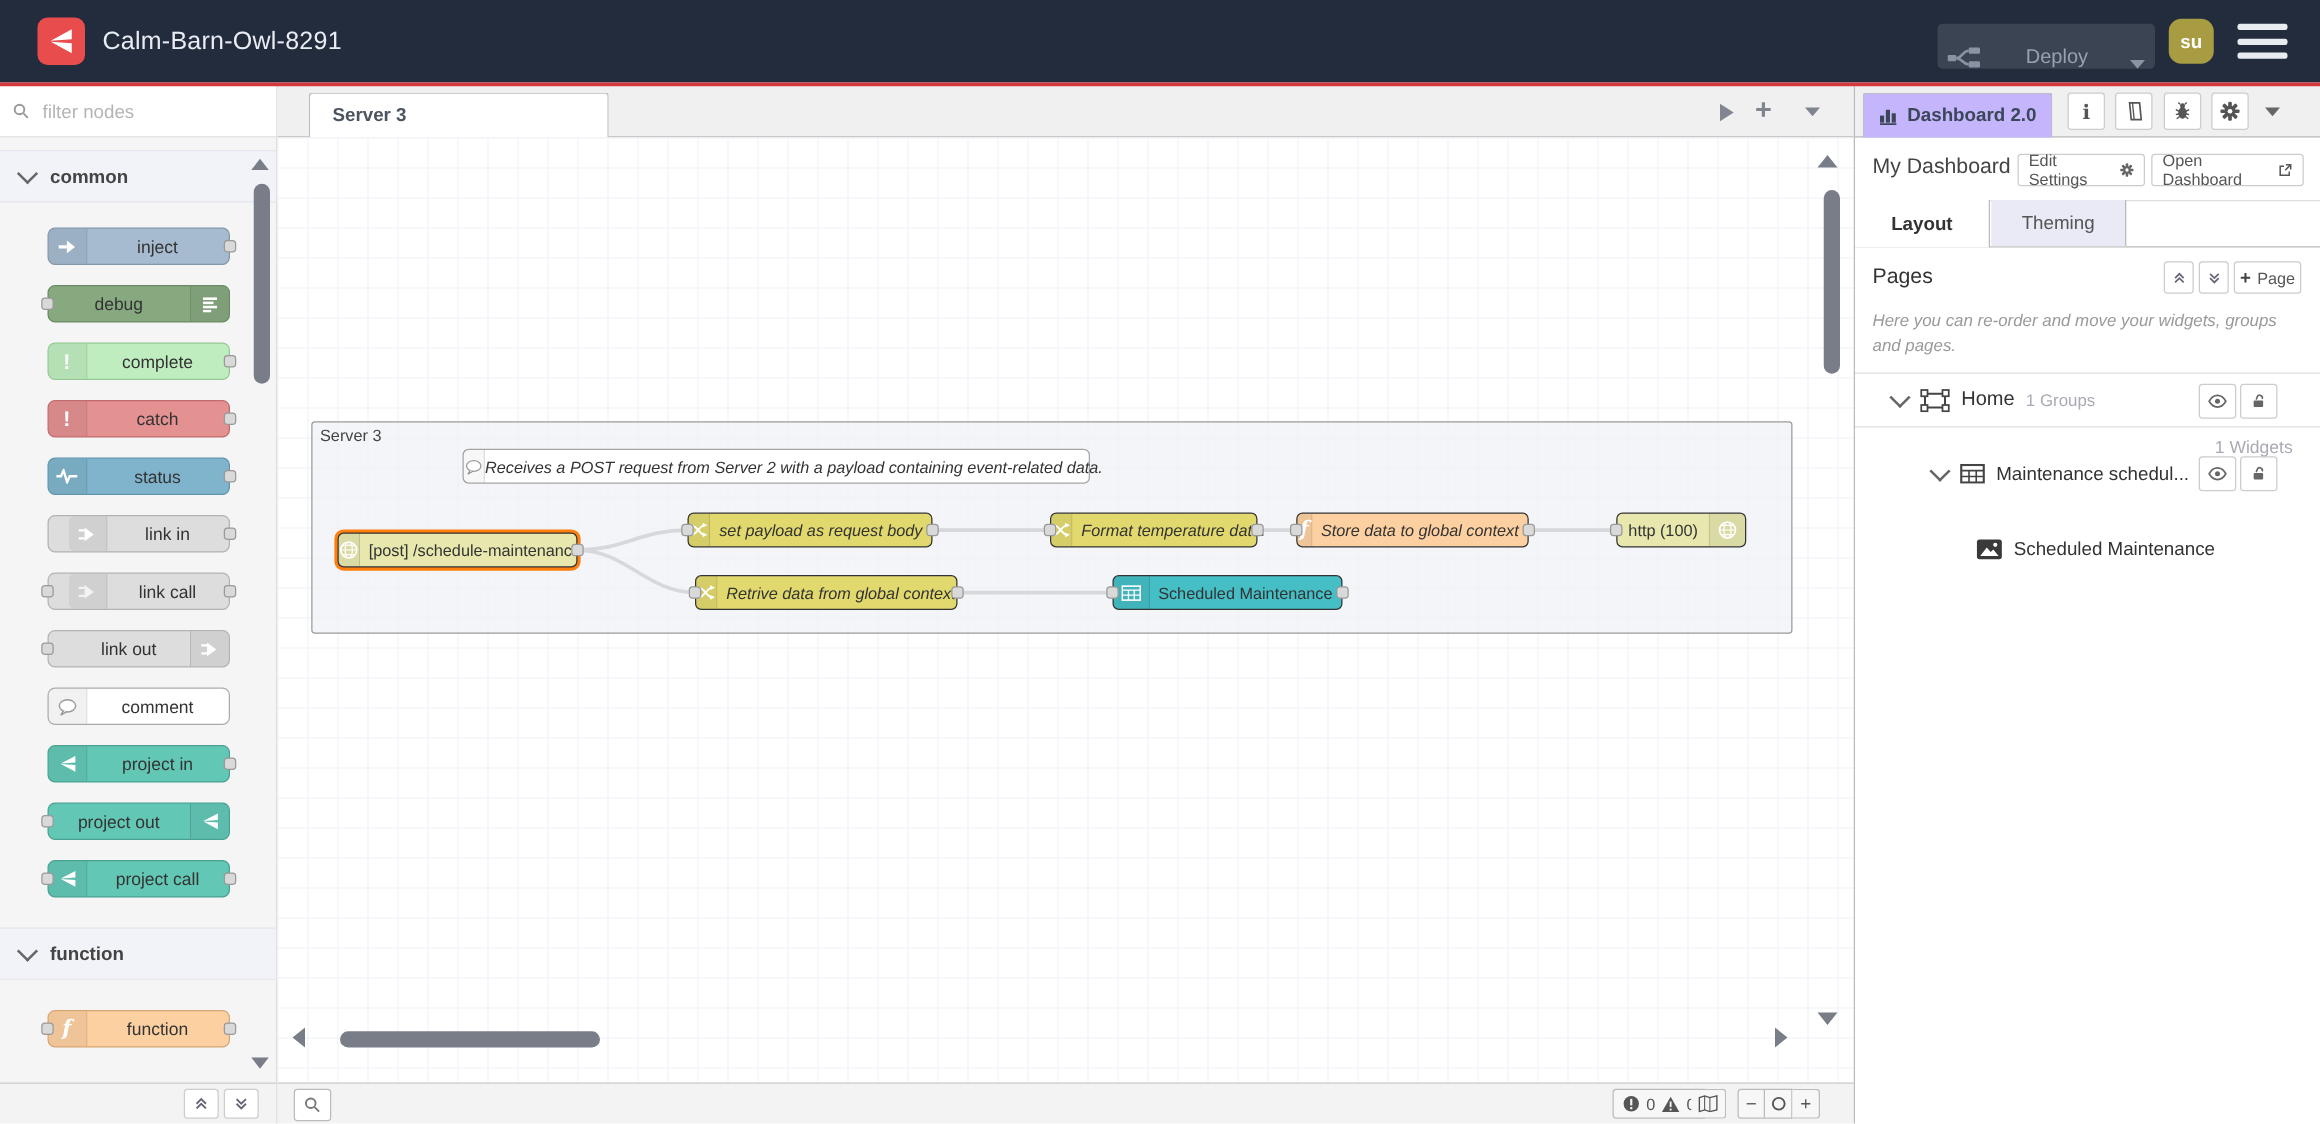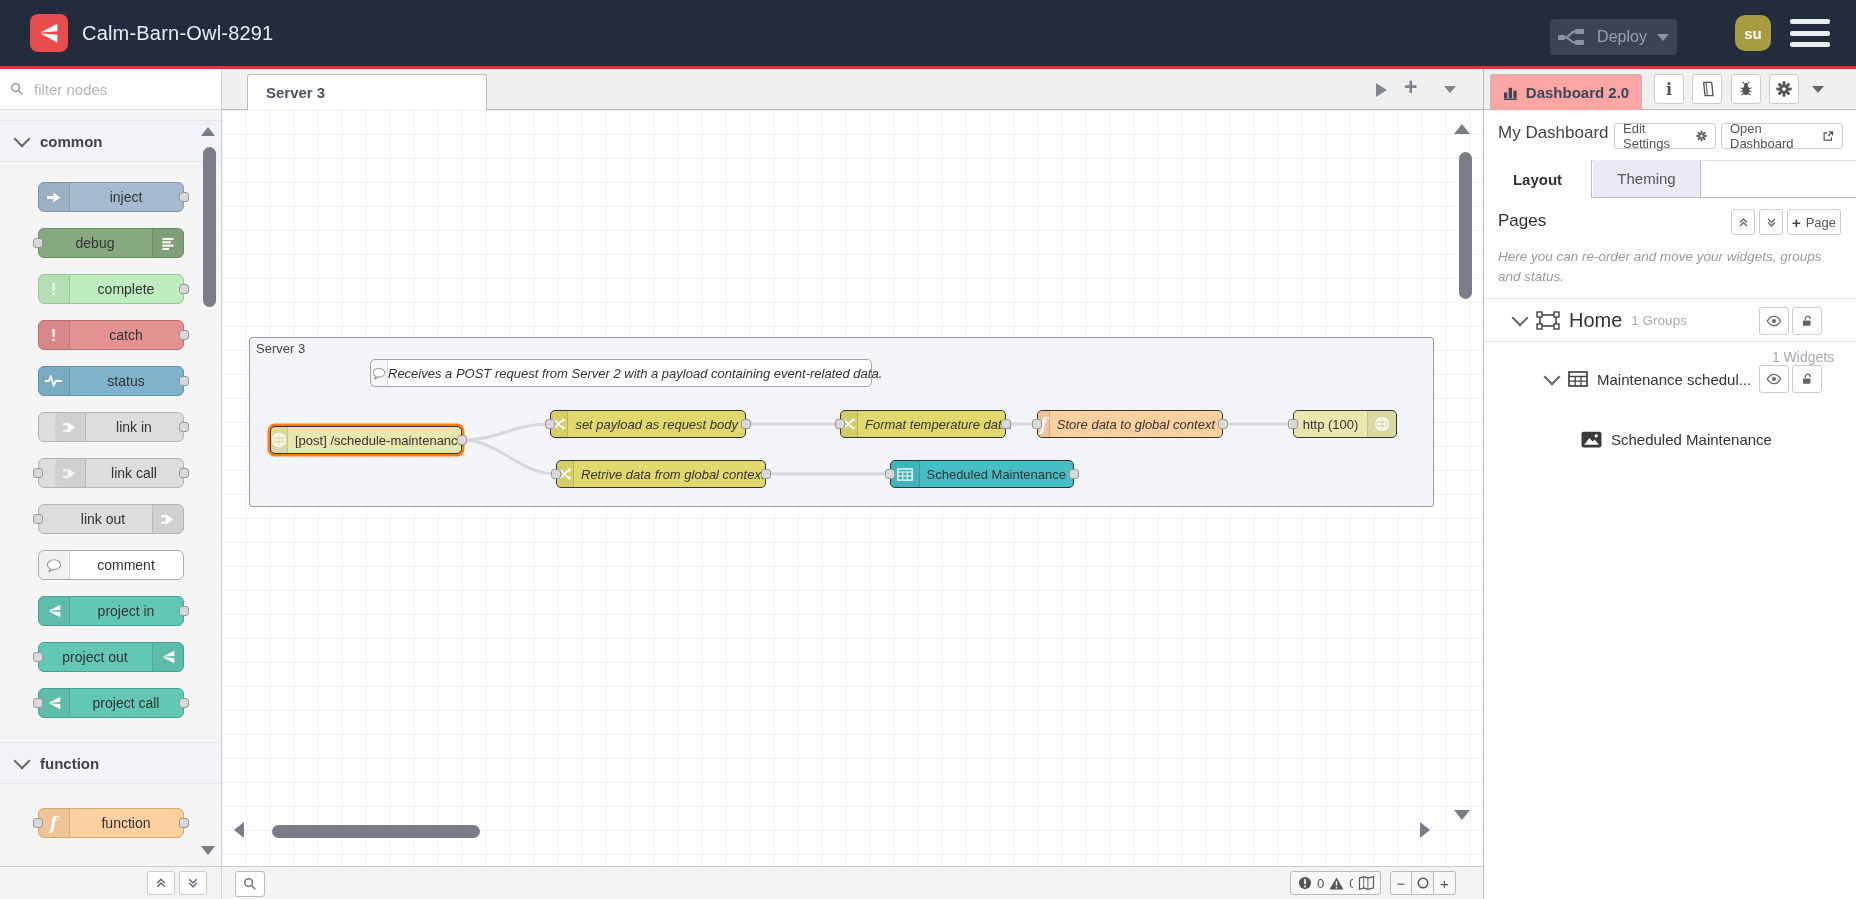--- a/index.html
+++ b/index.html
@@ -2,21 +2,21 @@
 <html><head>
 <meta charset="utf-8">
 <style>
   html,body{margin:0;padding:0;background:#fff;font-family:"Liberation Sans",sans-serif;}
   #app{position:relative;width:1856px;height:899px;overflow:hidden;background:#fff;}
   
   #header{position:absolute;left:0;top:0;width:100%;height:66px;background:#222c3d;}
   #redline{position:absolute;left:0;top:66px;width:100%;height:3px;background:#d6383e;z-index:30;}
   .logo{position:absolute;left:30px;top:14px;width:38px;height:38px;border-radius:8px;background:#e84c4c;display:flex;align-items:center;justify-content:center;}
   .apptitle{position:absolute;left:82px;top:0;height:66px;display:flex;align-items:center;color:#e9edf3;font-size:20px;letter-spacing:.2px;}
-  .deploy-btn{position:absolute;left:1550px;top:19px;width:127px;height:36px;background:#3a4453;border-radius:4px;display:flex;align-items:center;padding:0 8px;box-sizing:border-box;}
+  .deploy-btn{position:absolute;left:1550px;top:19px;width:174px;height:36px;background:#3a4453;border-radius:4px;display:flex;align-items:flex-end;padding:0 8px;box-sizing:border-box;}
   .deploy-btn .dlabel{color:#98a1af;font-size:16px;margin-left:9px;flex:1;text-align:center;}
   .deploy-caret{width:0;height:0;border-left:6px solid transparent;border-right:6px solid transparent;border-top:7px solid #8a93a3;margin-left:6px;}
   .avatar{position:absolute;left:1735px;top:15px;width:36px;height:36px;border-radius:10px;background:#a89c42;color:#fff;display:flex;align-items:center;justify-content:center;font-size:15px;font-weight:bold;}
   .burger{position:absolute;left:1790px;top:19px;width:40px;height:28px;display:flex;flex-direction:column;justify-content:space-between;cursor:pointer;}
   .burger i{display:block;height:5px;border-radius:2px;background:#e8ebf0;}
   
   #palette{position:absolute;left:0;top:69px;width:222px;bottom:0;background:#f5f5f5;border-right:1px solid #d3d3d3;box-sizing:border-box;}
   .psearch{height:40px;background:#fff;border-bottom:1px solid #ddd;display:flex;align-items:center;padding:0 10px;}
   .psearch input{border:none;outline:none;font-size:15px;color:#555;margin-left:8px;width:160px;background:transparent;font-family:inherit;}
   .psearch input::placeholder{color:#b5b5b5;}
@@ -80,36 +80,36 @@
   .wf-search{position:absolute;left:13px;top:4px;width:28px;height:24px;background:#fff;border:1px solid #bbb;border-radius:3px;display:flex;align-items:center;justify-content:center;cursor:pointer;}
   .wf-status{position:absolute;left:1068px;top:4px;height:24px;display:flex;align-items:center;gap:5px;border:1px solid #bbb;border-radius:3px 0 0 3px;background:#f7f7f7;padding:0 7px;font-size:13px;color:#555;box-sizing:border-box;}
   .wf-map{position:absolute;left:1131px;top:4px;width:28px;height:24px;border:1px solid #bbb;border-left:none;border-radius:0 3px 3px 0;background:#f7f7f7;display:flex;align-items:center;justify-content:center;cursor:pointer;box-sizing:border-box;}
   .wf-zoom{position:absolute;left:1168px;top:4px;height:24px;display:flex;}
   .wf-zoom .zbtn{width:22px;height:24px;border:1px solid #bbb;border-left:none;background:#f7f7f7;display:flex;align-items:center;justify-content:center;font-size:15px;color:#555;cursor:pointer;box-sizing:border-box;}
   .wf-zoom .zbtn:first-child{border-left:1px solid #bbb;border-radius:3px 0 0 3px;}
   .wf-zoom .zbtn:last-child{border-radius:0 3px 3px 0;}
   
   #sidebar{position:absolute;left:1483px;top:69px;right:0;bottom:0;background:#fff;border-left:1px solid #bbb;box-sizing:border-box;}
   #sb-tabbar{position:absolute;left:0;top:0;right:0;height:41px;background:#f0f0f0;border-bottom:1px solid #bbb;box-sizing:border-box;}
-  .sb-tab{position:absolute;left:6px;top:5px;width:152px;height:36px;background:#fca5a5;border:1px solid #bbb;border-bottom:none;border-radius:3px 3px 0 0;display:flex;align-items:center;justify-content:center;gap:6px;font-size:15px;font-weight:bold;color:#3b4659;box-sizing:border-box;}
+  .sb-tab{position:absolute;left:6px;top:5px;width:152px;height:36px;background:#c4b5fd;border:1px solid #bbb;border-bottom:none;border-radius:3px 3px 0 0;display:flex;align-items:center;justify-content:center;gap:6px;font-size:15px;font-weight:bold;color:#3b4659;box-sizing:border-box;}
   .sb-iconbtn{position:absolute;top:5px;width:30px;height:30px;background:#fff;border:1px solid #ccc;border-radius:3px;display:flex;align-items:center;justify-content:center;cursor:pointer;box-sizing:border-box;}
   .sb-caret{position:absolute;left:328px;top:17px;width:0;height:0;border-left:6px solid transparent;border-right:6px solid transparent;border-top:7px solid #666;cursor:pointer;}
   .sb-dash{position:absolute;left:0;right:0;top:41px;height:50px;border-bottom:1px solid #ddd;}
   .sb-dash .dname{position:absolute;left:14px;top:13px;font-size:17px;color:#444;}
   .sb-btn{position:absolute;height:26px;background:#fff;border:1px solid #ccc;border-radius:3px;display:flex;align-items:center;justify-content:center;gap:5px;font-size:13px;color:#555;cursor:pointer;box-sizing:border-box;padding:0 8px;}
   .sb-tabs2{position:absolute;left:0;right:0;top:91px;height:38px;border-bottom:1px solid #bbb;box-sizing:border-box;}
   .lay-tab{position:absolute;left:0;top:0;width:108px;height:38px;background:#fff;border-right:1px solid #bbb;display:flex;align-items:center;justify-content:center;font-size:15px;font-weight:bold;color:#333;box-sizing:border-box;}
   .theme-tab{position:absolute;left:109px;top:0;width:108px;height:37px;background:#e9eaf5;border-right:1px solid #bbb;display:flex;align-items:center;justify-content:center;font-size:15px;color:#555;box-sizing:border-box;cursor:pointer;}
   .pages-row{position:absolute;left:0;right:0;top:138px;height:32px;}
   .pages-row .ptitle{position:absolute;left:14px;top:4px;font-size:17px;font-weight:normal;color:#333;}
   .help-text{position:absolute;left:14px;top:178px;width:332px;font-size:13.5px;font-style:italic;color:#9a9a9a;line-height:20px;}
   .tree-page-row{position:absolute;left:0;right:0;top:229px;height:44px;border-top:1px solid #ddd;border-bottom:1px solid #ddd;display:flex;align-items:center;padding-left:30px;box-sizing:border-box;background:#fff;}
   .tree-group-row{position:absolute;left:0;right:0;top:291px;height:38px;display:flex;align-items:center;padding-left:62px;box-sizing:border-box;}
   .tree-widget-row{position:absolute;left:0;right:0;top:352px;height:36px;display:flex;align-items:center;padding-left:97px;box-sizing:border-box;}
-  .tlabel{font-size:20px;color:#333;margin-left:9px;}
+  .tlabel{font-size:16px;color:#333;margin-left:9px;}
   .tlabel.sm{font-size:15px;}
   .tbadge{font-size:13.5px;color:#a9aab4;margin-left:9px;}
   .rowbtn{position:absolute;width:30px;height:28px;background:#fff;border:1px solid #ccc;border-radius:3px;display:flex;align-items:center;justify-content:center;cursor:pointer;box-sizing:border-box;z-index:2;}
   .widgets-wrap{position:absolute;left:287px;top:-11px;width:64px;text-align:center;font-size:14px;color:#a9aab4;line-height:17px;z-index:0;}
   .chev{display:inline-block;width:10px;height:10px;border-right:2px solid #666;border-bottom:2px solid #666;transform:rotate(45deg);margin-top:-4px;}
 </style>
 </head>
 <body>
 
 <div id="app">
@@ -550,21 +550,21 @@
           <svg width="11" height="11" viewBox="0 0 16 16">
             <path d="M3 3 L8 8 L13 3 M3 8 L8 13 L13 8" stroke="#667" stroke-width="2" fill="none"></path>
           </svg>
         </div>
       <div class="sb-btn" style="left:303px;top:2px;width:54px;">
         <span style="font-weight:bold;font-size:15px;color:#444;">+</span>
         <span>Page</span>
       </div>
     </div>
 
-    <div class="help-text">Here you can re-order and move your widgets, groups and status.</div>
+    <div class="help-text">Here you can re-order and move your widgets, groups and pages.</div>
 
     <div class="tree-page-row">
       <span class="chev"></span>
       <svg style="margin-left:10px;" width="24" height="19" viewBox="0 0 24 19">
           <rect x="4" y="4" width="16" height="11" fill="none" stroke="#444" stroke-width="1.6"></rect>
           <g fill="#fff" stroke="#444" stroke-width="1.4">
             <rect x="1" y="1" width="5" height="5"></rect>
             <rect x="18" y="1" width="5" height="5"></rect>
             <rect x="1" y="13" width="5" height="5"></rect>
             <rect x="18" y="13" width="5" height="5"></rect>

